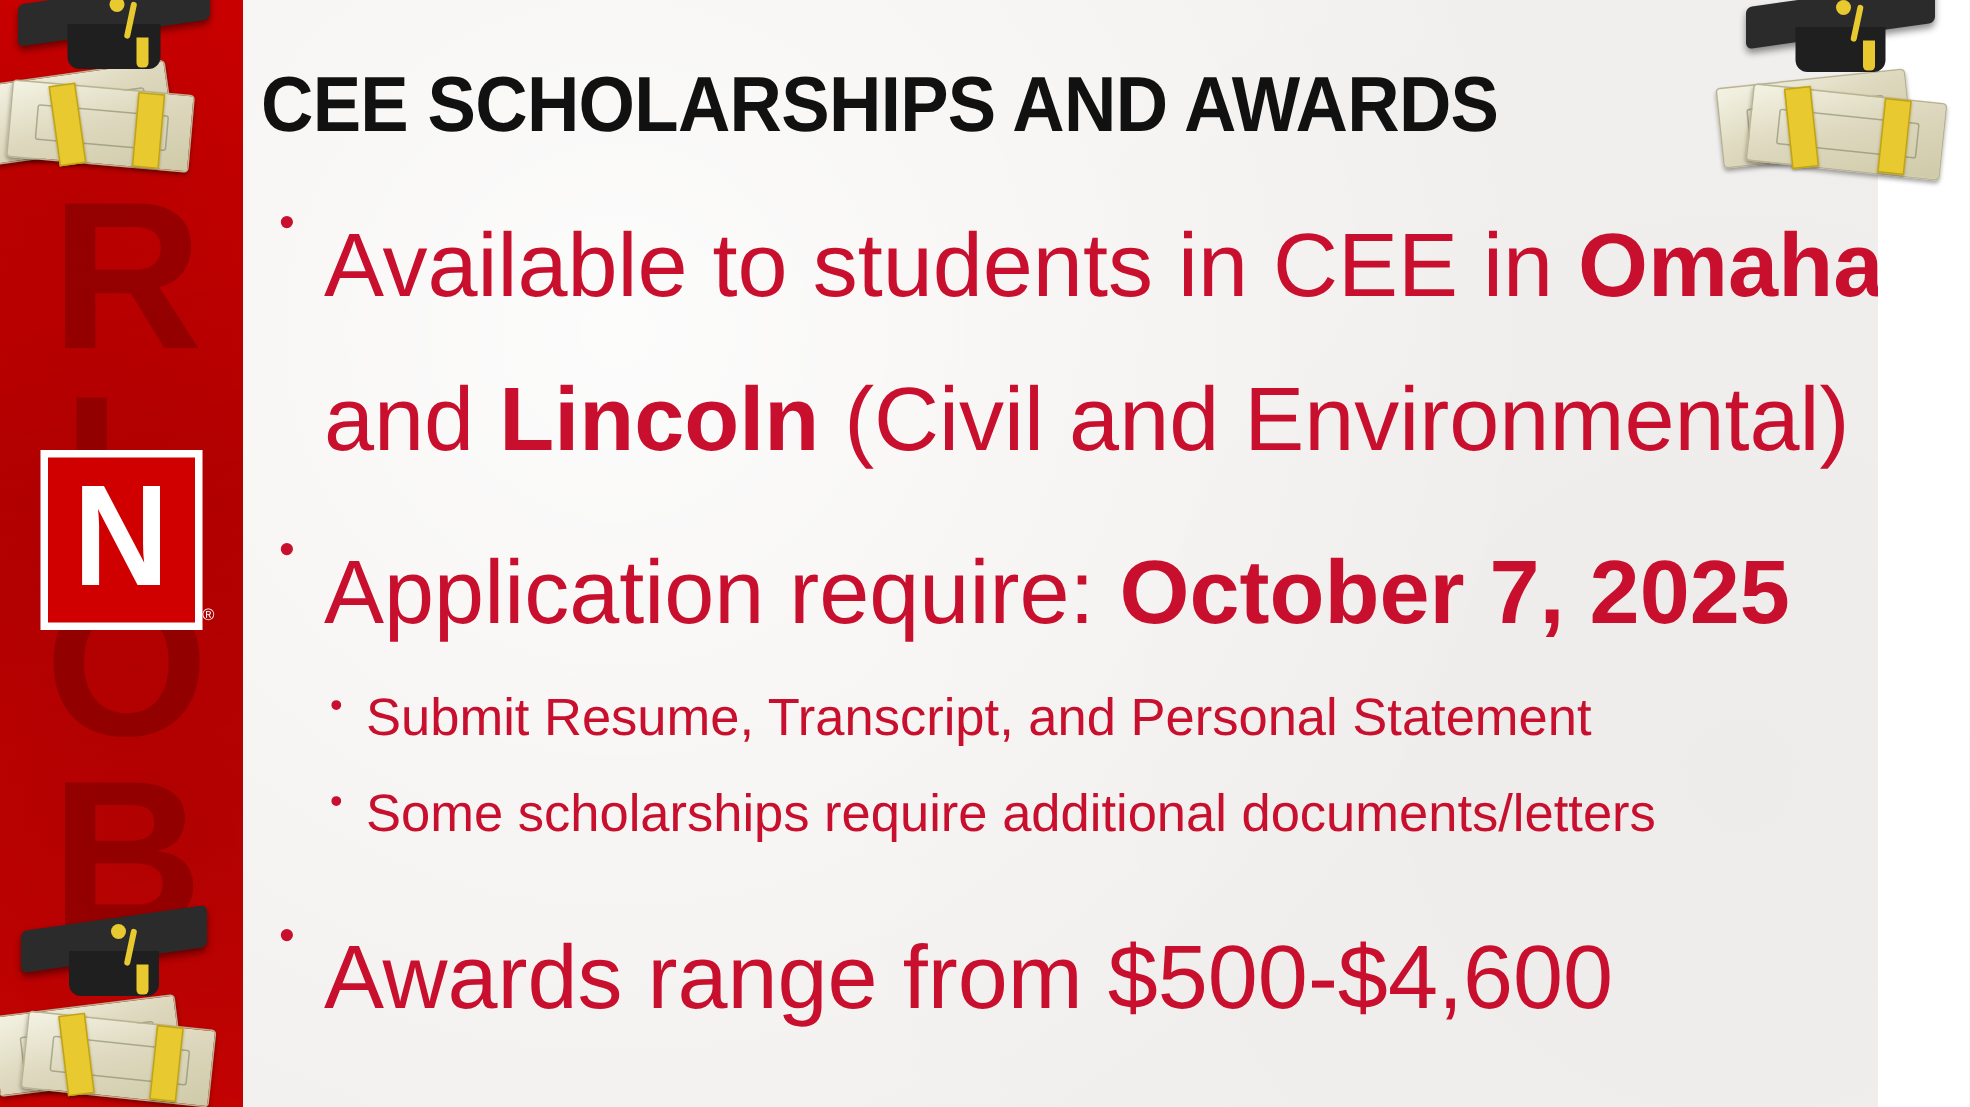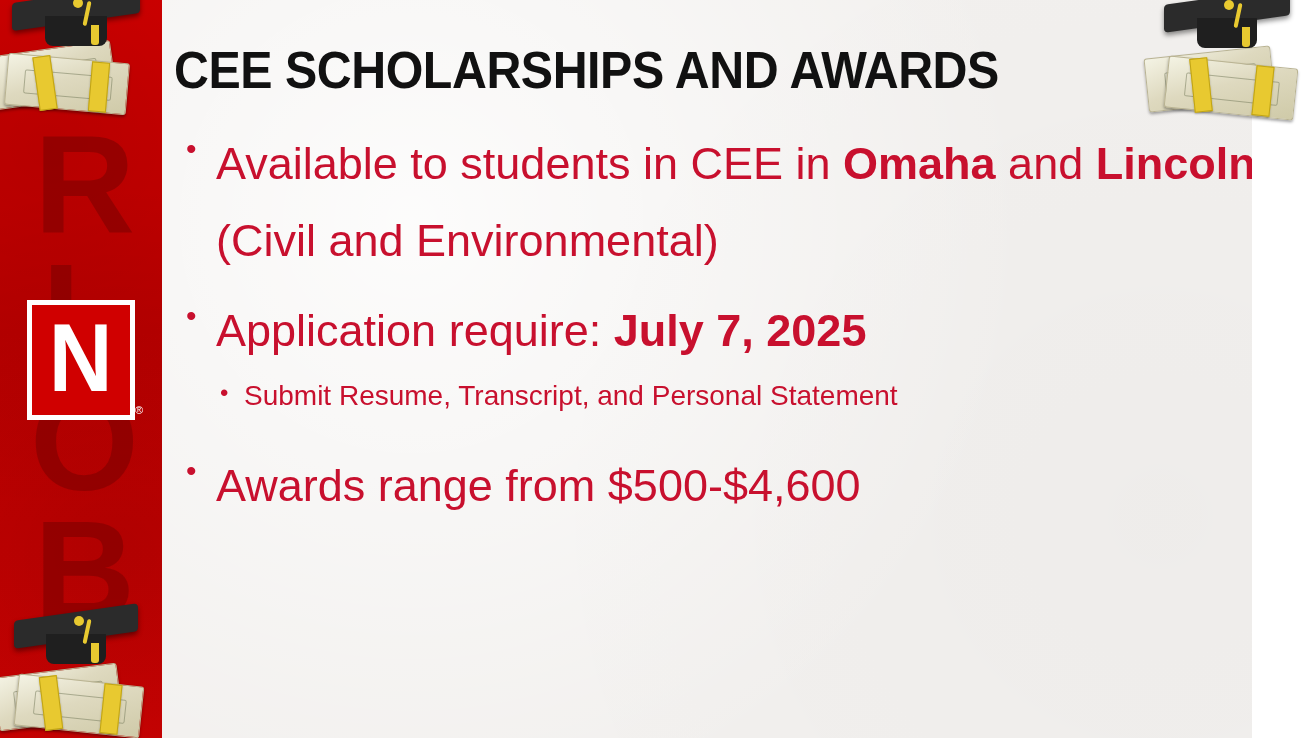--- a/index.html
+++ b/index.html
@@ -209,41 +209,41 @@
   .bullets {
     position: absolute;
     left: 24px;
     top: 125px;
     width: 1110px;
   }
 
   .b1 {
     position: relative;
     color: #c8102e;
-    font-size: 45px;
+    font-size: 60px;
     line-height: 1.72;
     font-weight: 400;
     padding-left: 30px;
     margin: 0 0 6px 0;
   }
   .b1::before {
     content: "•";
     position: absolute;
     left: 0;
     top: -2px;
     font-size: 30px;
     line-height: 1.72;
     color: #c8102e;
   }
   .b1 b { font-weight: 700; }
 
   .b2 {
     position: relative;
     color: #c8102e;
-    font-size: 28px;
+    font-size: 35px;
     line-height: 1.5;
     font-weight: 400;
     padding-left: 58px;
     margin: 0 0 12px 0;
   }
   .b2::before {
     content: "•";
     position: absolute;
     left: 34px;
     top: 0;
@@ -265,27 +265,30 @@
 
     <div class="bullets">
 
       <p class="b1">
         <span>Available to students in CEE in </span><b>Omaha</b><span> and </span><b>Lincoln</b><span> (Civil and Environmental)</span>
       </p>
 
       <div class="spacer-sm"></div>
 
       <p class="b1">
-        <span>Application require: </span><b>July 7, 2025</b>
+        <span>Application require: </span><b>October 7, 2025</b>
       </p>
 
       <p class="b2">
         <span>Submit Resume, Transcript, and Personal Statement</span>
       </p>
 
+      <p class="b2">
+        <span>Some scholarships require additional documents/letters</span>
+      </p>
 
       <div class="spacer-md"></div>
 
       <p class="b1">
         <span>Awards range from $500-$4,600</span>
       </p>
 
     </div>
   </div>
 

